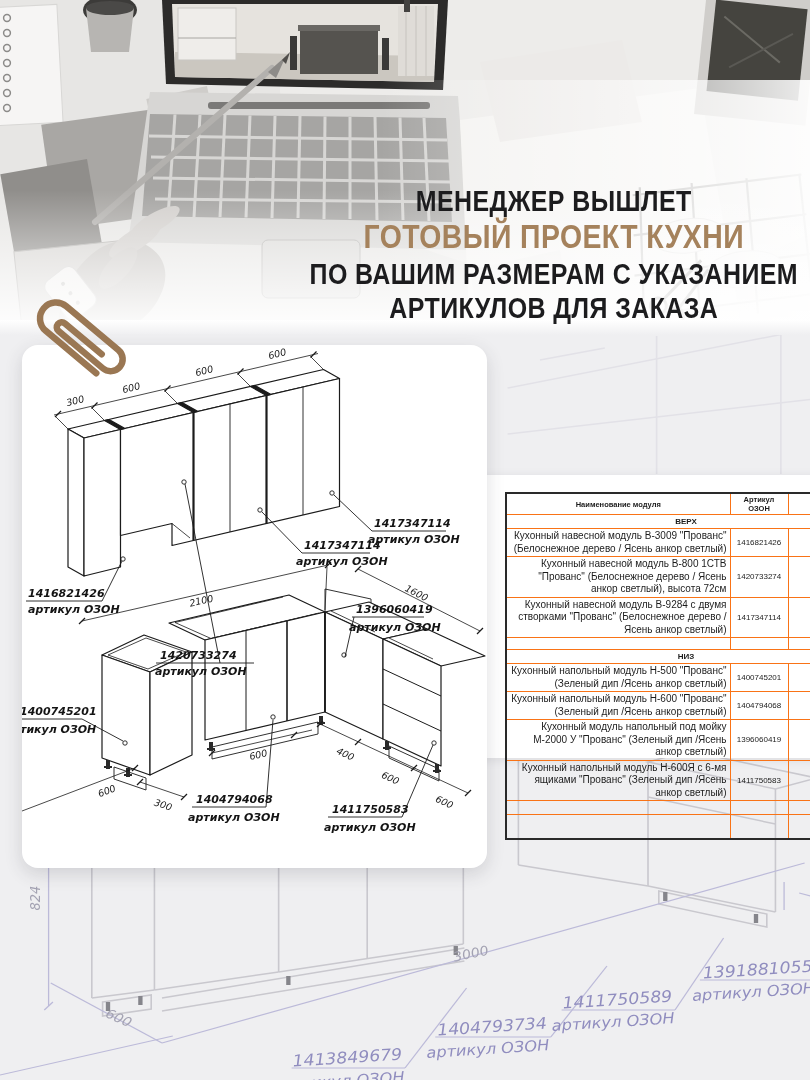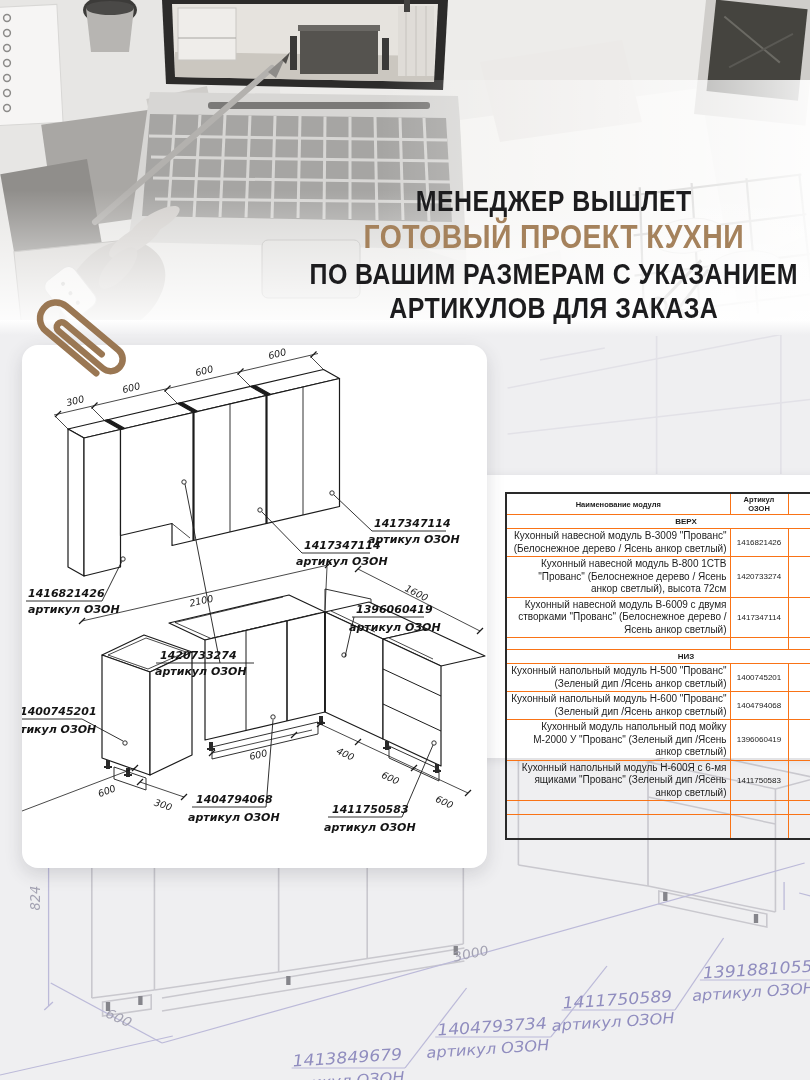--- a/index.html
+++ b/index.html
@@ -297,21 +297,21 @@
       <td class="name">Кухонный навесной модуль В-3009 "Прованс" (Белоснежное дерево / Ясень анкор светлый)</td>
       <td class="num">1416821426</td>
       <td></td>
     </tr>
     <tr class="r">
       <td class="name">Кухонный навесной модуль В-800 1СТВ "Прованс" (Белоснежное дерево / Ясень анкор светлый), высота 72см</td>
       <td class="num">1420733274</td>
       <td></td>
     </tr>
     <tr class="r">
-      <td class="name">Кухонный навесной модуль В-6009 с двумя створками "Прованс" (Белоснежное дерево / Ясень анкор светлый)</td>
+      <td class="name">Кухонный навесной модуль В-9284 с двумя створками "Прованс" (Белоснежное дерево / Ясень анкор светлый)</td>
       <td class="num">1417347114</td>
       <td></td>
     </tr>
     <tr class="re1">
           <td></td>
           <td></td>
           <td></td>
         </tr>
     <tr>
           <td class="sec" colspan="3">НИЗ</td>

